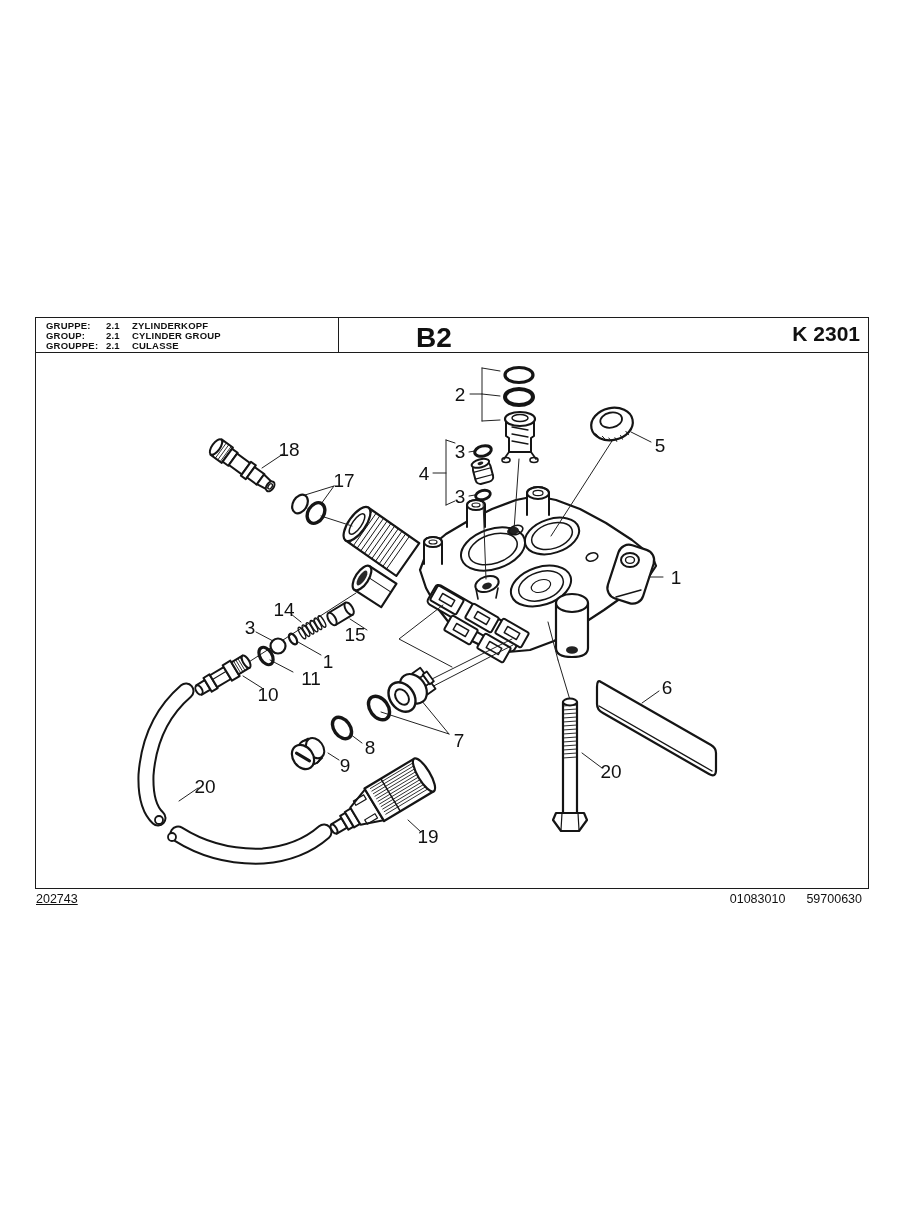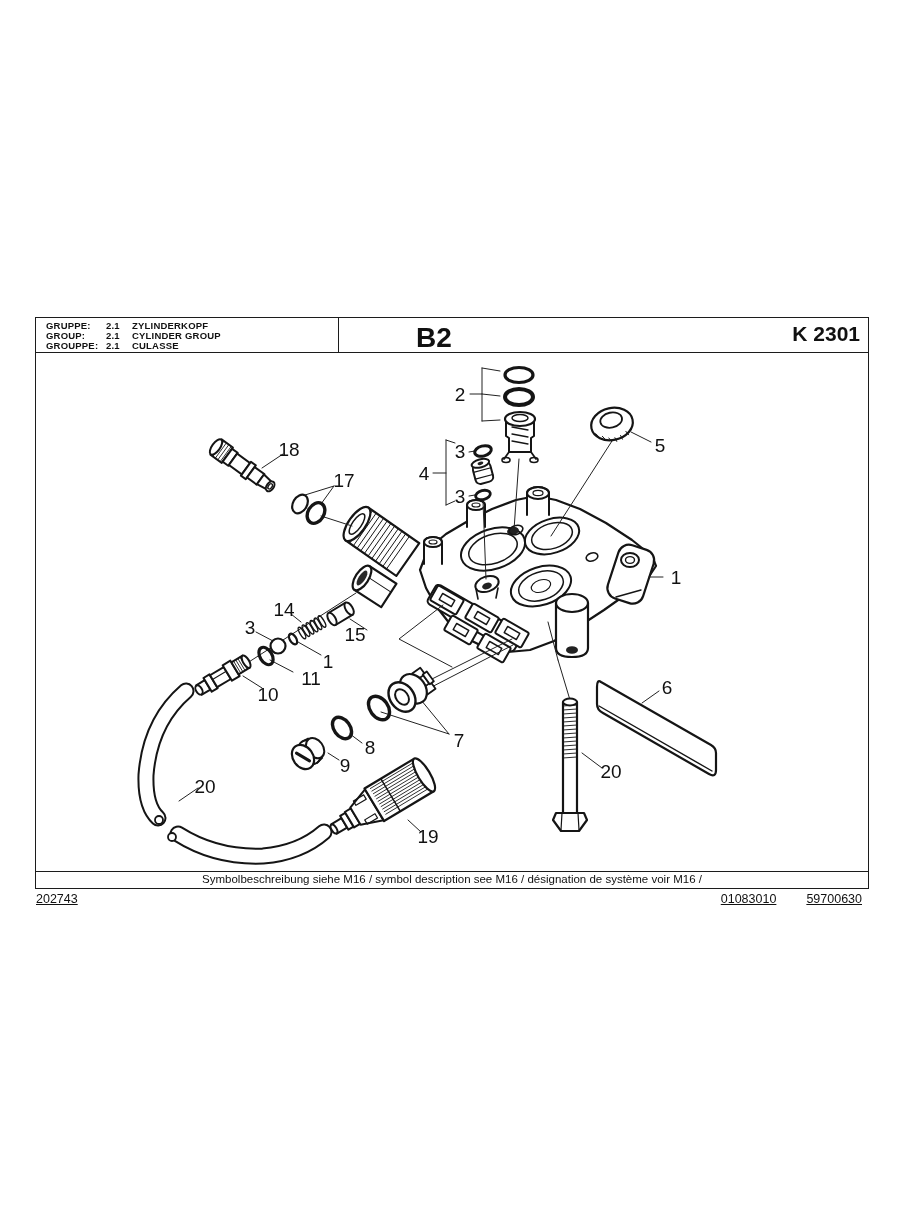--- a/index.html
+++ b/index.html
@@ -14,21 +14,21 @@
   .head-row{display:flex;font-size:9.5px;font-weight:bold;line-height:9.8px;letter-spacing:.2px;}
   .hl-label{width:60px;}
   .hl-num{width:26px;}
   .code-b2{position:absolute;left:398px;top:4px;transform:translateX(-50%);
            font-size:28px;font-weight:bold;text-align:right;}
   .code-sheet{position:absolute;right:8px;top:4px;font-size:21px;font-weight:bold;}
   .foot-band{position:absolute;left:0;bottom:0;width:100%;height:17px;
              border-top:1.4px solid #1c1c1c;box-sizing:border-box;
              text-align:center;font-size:11.5px;line-height:15px;}
   .doc-number{position:absolute;left:36px;top:892px;font-size:12.5px;text-decoration:underline;}
-  .ref-numbers{position:absolute;right:44px;top:892px;font-size:12.5px;display:flex;gap:30px;text-decoration:underline;}
+  .ref-numbers{position:absolute;right:44px;top:892px;font-size:12.5px;display:flex;gap:21px;}
   .diagram-wrap{position:absolute;left:35px;top:353px;width:834px;height:519px;}
   .callout{position:absolute;transform:translate(-50%,-50%);font-size:19px;line-height:19px;
            background:transparent;white-space:nowrap;}
 </style>
 </head>
 <body>
 
 <div class="page">
 
   <div class="sheet">
@@ -46,21 +46,20 @@
         </div>
         <div class="head-row">
           <span class="hl-label">GROUPPE:</span>
           <span class="hl-num">2.1</span>
           <span>CULASSE</span>
         </div>
       </div>
       <span class="code-b2">B2</span>
       <span class="code-sheet">K 2301</span>
     </div>
-    <div class="foot-band">Symbolbeschreibung siehe M16 / symbol description see M16 / désignation de système voir M16 /</div>
   </div>
 
   <div class="diagram-wrap">
     <svg width="834" height="519" viewBox="35 353 834 519" fill="none" stroke="#151515" stroke-linecap="round" stroke-linejoin="round">
 
       <g>
 
         <g transform="translate(357,524) rotate(35)">
           <rect x="0" y="-20" width="62" height="40" fill="#fff" stroke-width="2.2"></rect>
           <g stroke-width="0.9">

